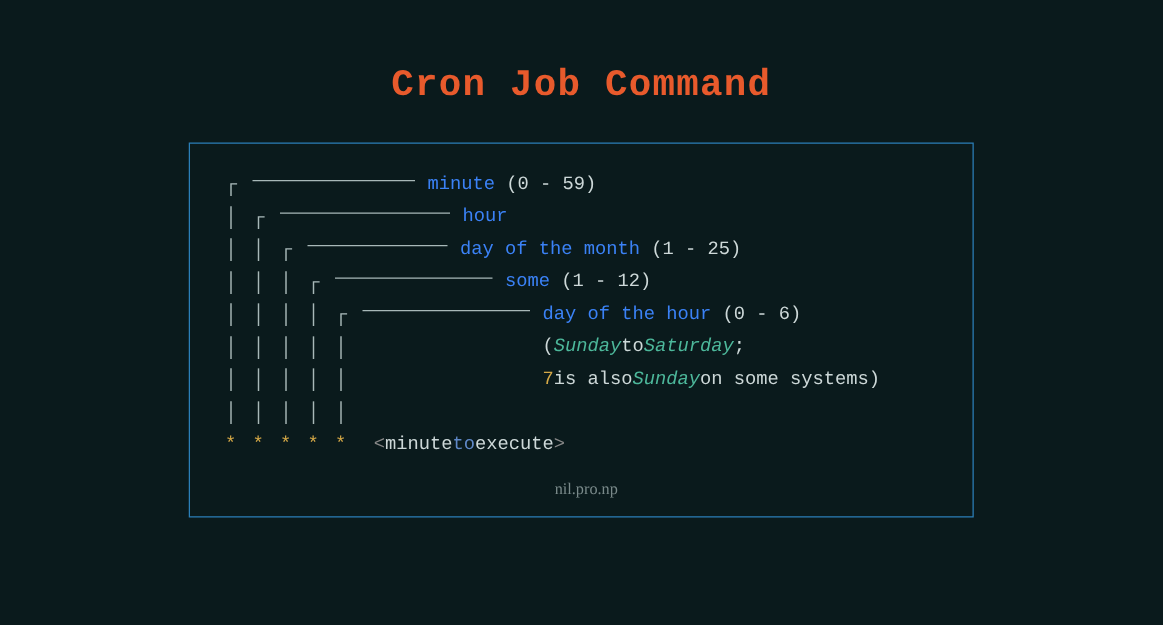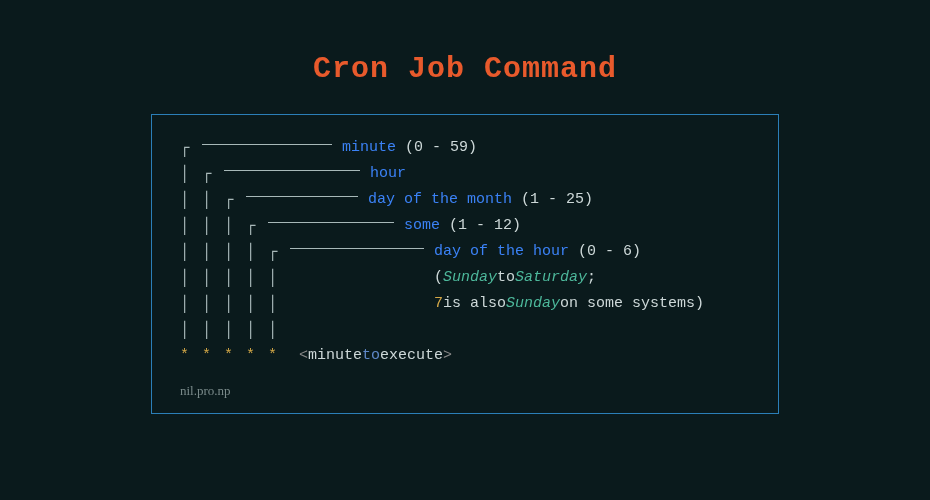--- a/index.html
+++ b/index.html
@@ -43,21 +43,21 @@
   .hl-day { color: #4db89b; font-style: italic; }
   .hl-num { color: #d4a847; }
   .stars-row { margin-top: 0px; }
   .star { color: #d4a847; display: inline-block; width: 22px; }
   .lt { color: #888; }
   .keyword { color: #5f88c7; }
   .credit {
     color: #7a8a8a;
     font-family: Georgia, serif;
     font-size: 13px;
-    text-align: left;
+    text-align: center;
     margin-top: 14px;
   }
 </style>
 </head>
 <body>
 
 <div class="title">Cron Job Command</div>
 
 <div class="panel">
   <div class="diagram">

